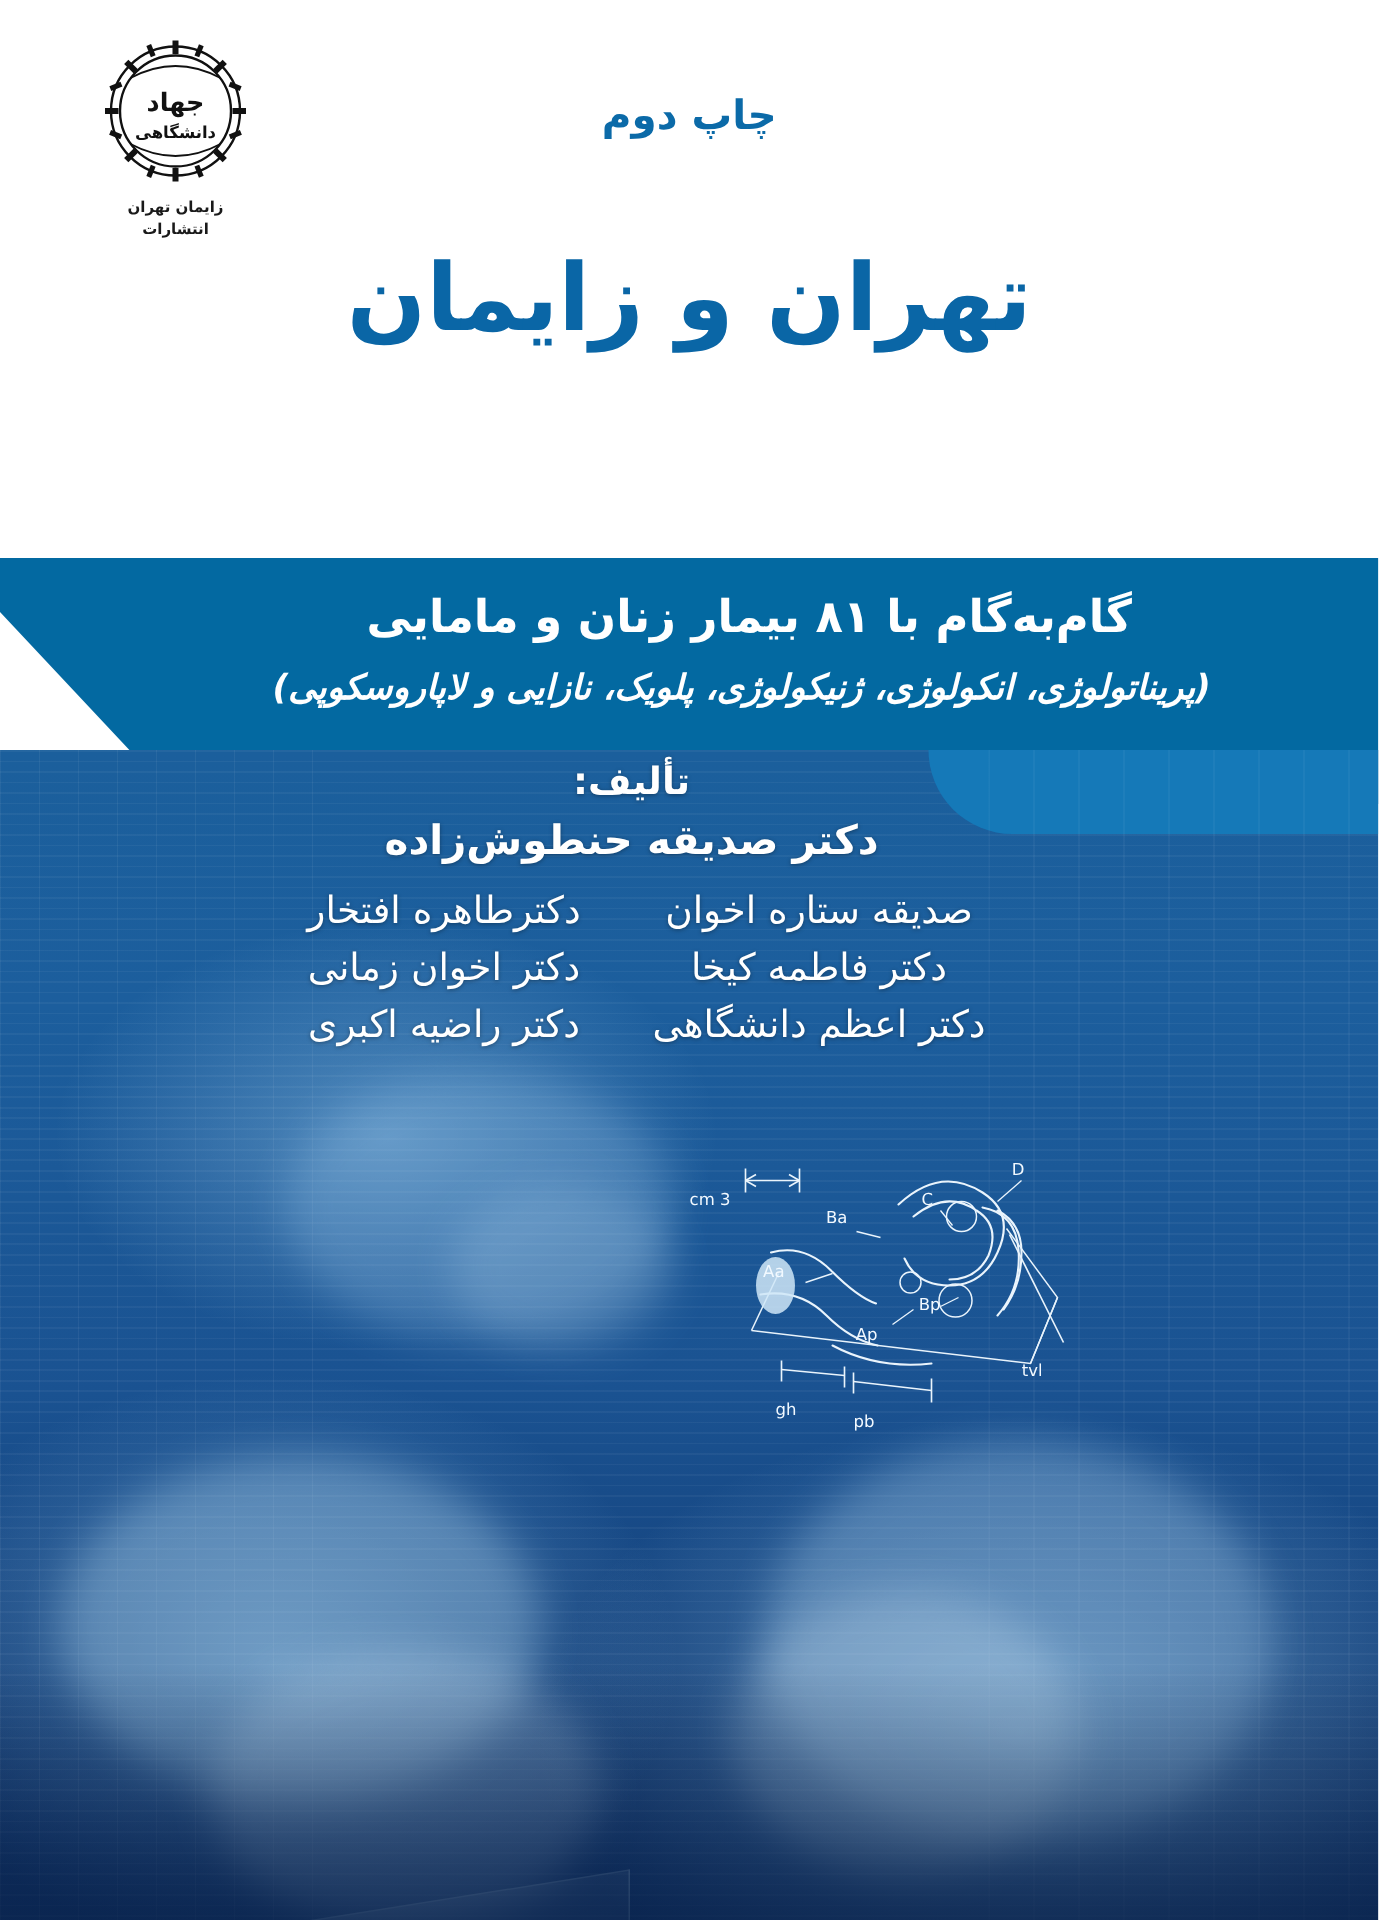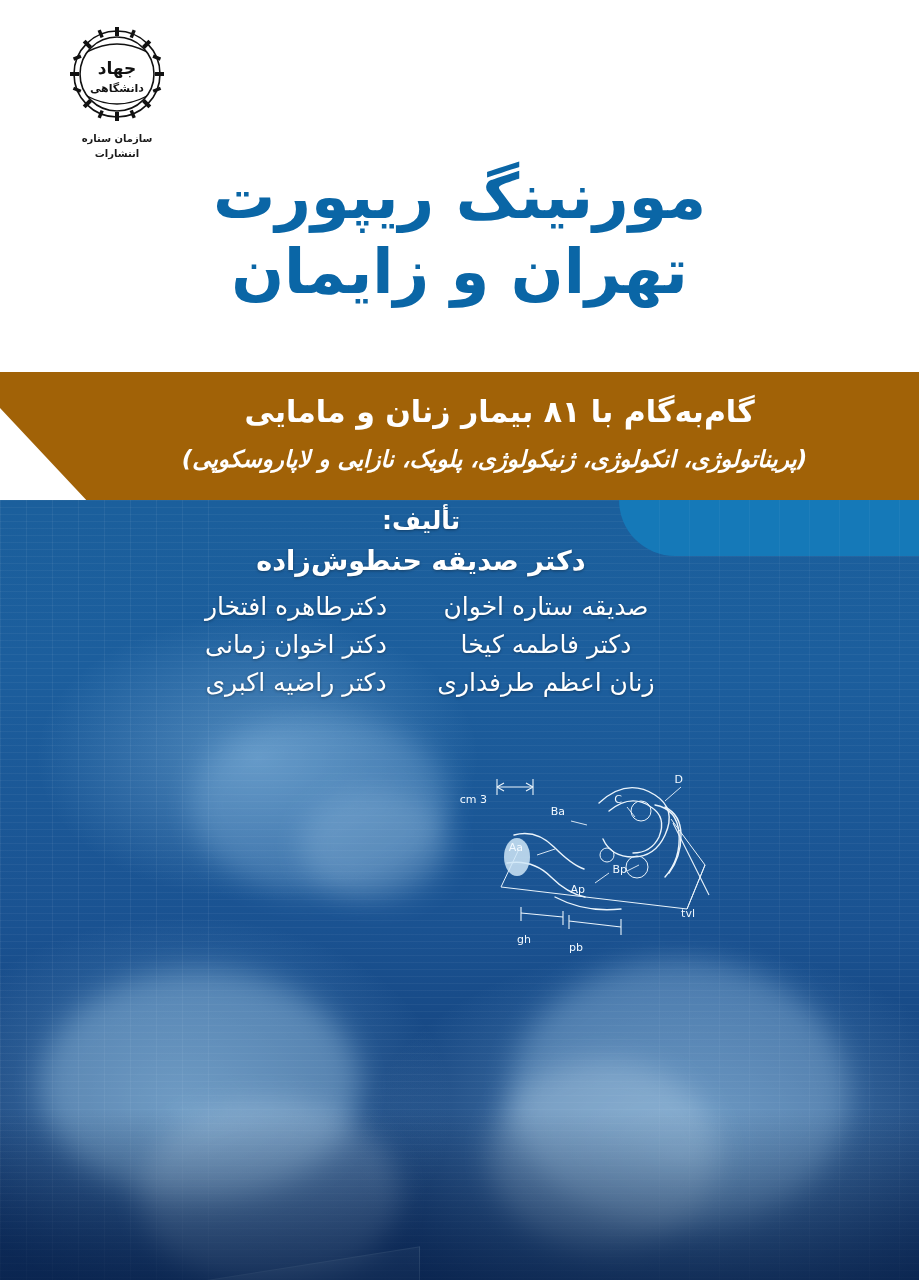--- a/index.html
+++ b/index.html
@@ -57,21 +57,21 @@
     line-height: 1.18; letter-spacing: 1px;
   }
   .title-line2 {
     font-size: 62px; font-weight: bold; color: #0a66a6;
     line-height: 1.25; letter-spacing: 1px;
   }
 
   
   .banner {
     position: absolute; top: 372px; left: 0; width: 919px; height: 164px;
-    background: #a16207;
+    background: #0369a1;
     direction: rtl;
   }
   .banner::after {
     
     content: "";
     position: absolute; left: 0; bottom: 0;
     width: 0; height: 0;
     border-left: 120px solid #ffffff;
     border-top: 128px solid transparent;
   }
@@ -233,28 +233,28 @@
             <text x="52" y="52" font-size="17" text-anchor="middle">جهاد</text>
             <text x="52" y="70" font-size="11" text-anchor="middle">دانشگاهی</text>
           </g>
           <g stroke="#111" stroke-width="1.3" fill="none">
             <path d="M22 30 q30 -16 60 0"></path>
             <path d="M22 74 q30 16 60 0"></path>
           </g>
         </svg>
       </div>
       <div class="logo-caption">
-        <div>سازمان ستاره</div>
+        <div>زایمان تهران</div>
         <div>انتشارات</div>
       </div>
     </div>
 
+    <div class="edition">چاپ دوم</div>
 
     <div class="title-wrap">
-      <div class="title-line1">مورنینگ ریپورت</div>
       <div class="title-line2">تهران و زایمان</div>
     </div>
   </div>
 
   <div class="banner">
     <div class="banner-sub1">گام‌به‌گام با ۸۱ بیمار زنان و مامایی</div>
     <div class="banner-sub2">(پریناتولوژی، انکولوژی، ژنیکولوژی، پلویک، نازایی و لاپاروسکوپی)</div>
   </div>
 
   <div class="photo-area">
@@ -274,21 +274,21 @@
     <div class="vignette-bottom"></div>
   </div>
 
   <div class="authors">
     <div class="authors-label">تأليف:</div>
     <div class="author-lead">دکتر صدیقه حنطوش‌زاده</div>
     <div class="author-cols">
       <div class="author-col col-right">
         <div class="author-name">صدیقه ستاره اخوان</div>
         <div class="author-name">دکتر فاطمه کیخا</div>
-        <div class="author-name">زنان اعظم طرفداری</div>
+        <div class="author-name">دکتر اعظم دانشگاهی</div>
       </div>
       <div class="author-col col-left">
         <div class="author-name">دکترطاهره افتخار</div>
         <div class="author-name">دکتر اخوان زمانی</div>
         <div class="author-name">دکتر راضیه اکبری</div>
       </div>
     </div>
   </div>
 
   <div class="diagram">

